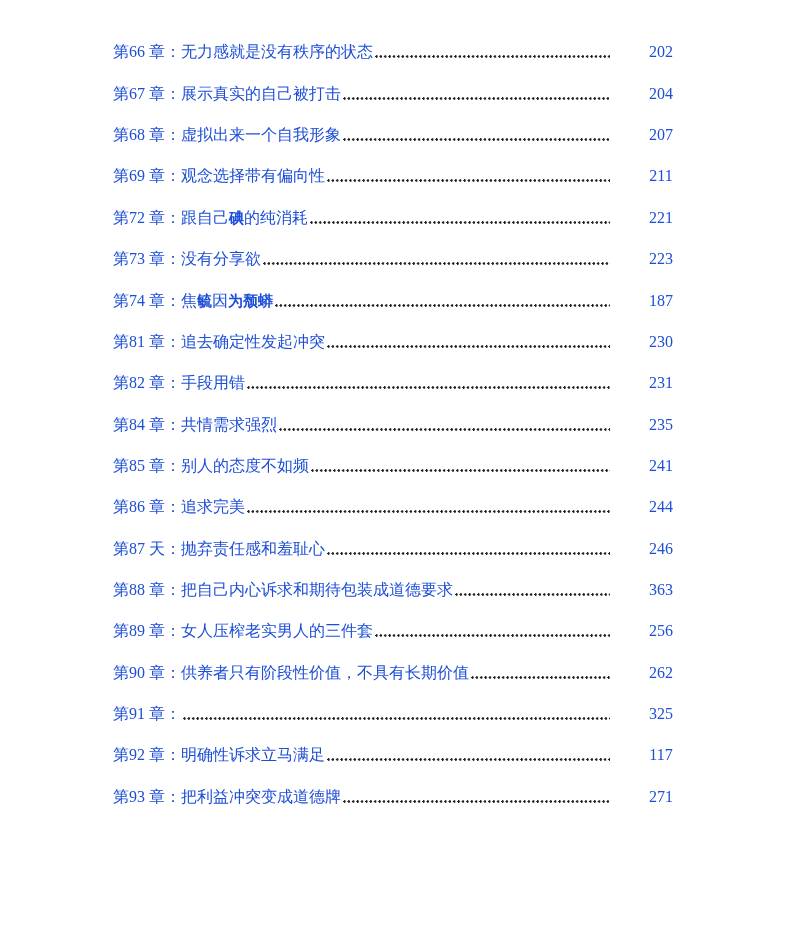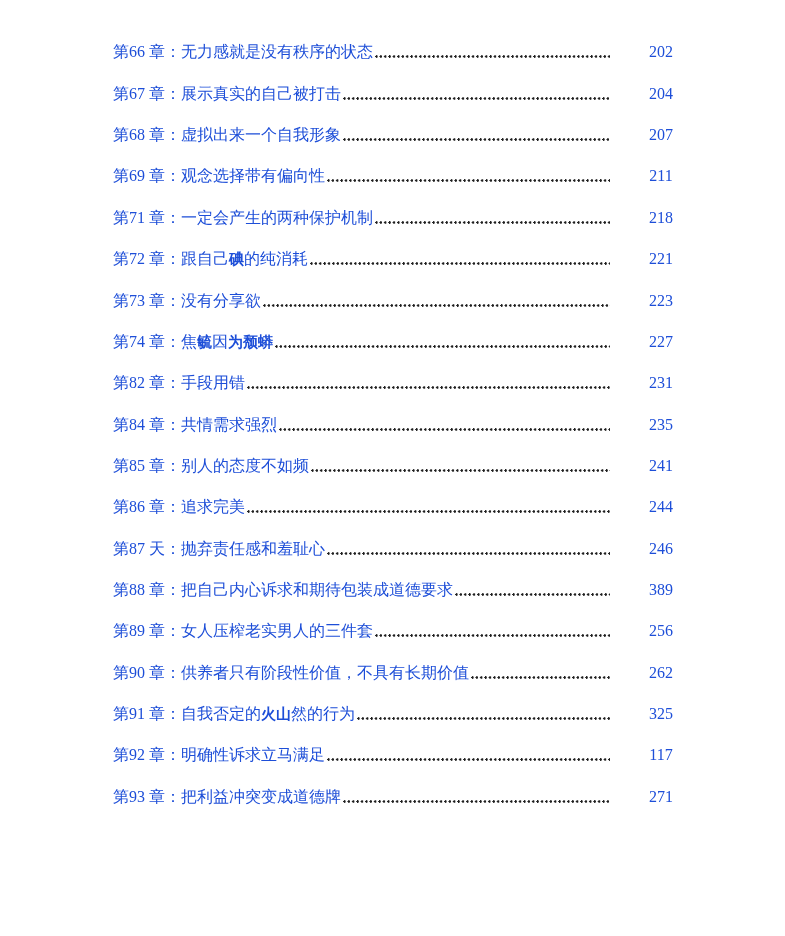--- a/index.html
+++ b/index.html
@@ -71,42 +71,42 @@
         <span class="leader"></span>
         <span class="pagenum">207</span>
       </div>
       <div class="toc-row">
         <span class="prefix">第69 章： </span>
         <span class="title"><span>观念选择带有偏向性</span></span>
         <span class="leader"></span>
         <span class="pagenum">211</span>
       </div>
       <div class="toc-row">
-        <span class="prefix">第71 章： </span>
-        <span class="title"><span>一定会产生的两种保护机制</span></span>
-        <span class="leader"></span>
-        <span class="pagenum">218</span>
-      </div>
-      <div class="toc-row">
         <span class="prefix">第72 章： </span>
         <span class="title"><span>跟自己</span><span class="b">碘</span><span>的纯消耗</span></span>
         <span class="leader"></span>
         <span class="pagenum">221</span>
       </div>
       <div class="toc-row">
         <span class="prefix">第73 章： </span>
         <span class="title"><span>没有分享欲</span></span>
         <span class="leader"></span>
         <span class="pagenum">223</span>
       </div>
       <div class="toc-row">
         <span class="prefix">第74 章： </span>
         <span class="title"><span>焦</span><span class="b">毓</span><span>因</span><span class="b">为</span><span class="b">颓蟒</span></span>
         <span class="leader"></span>
-        <span class="pagenum">227</span>
+        <span class="pagenum">187</span>
+      </div>
+      <div class="toc-row">
+        <span class="prefix">第81 章： </span>
+        <span class="title"><span>追去确定性发起冲突</span></span>
+        <span class="leader"></span>
+        <span class="pagenum">230</span>
       </div>
       <div class="toc-row">
         <span class="prefix">第82 章： </span>
         <span class="title"><span>手段用错</span></span>
         <span class="leader"></span>
         <span class="pagenum">231</span>
       </div>
       <div class="toc-row">
         <span class="prefix">第84 章： </span>
         <span class="title"><span>共情需求强烈</span></span>
@@ -128,37 +128,36 @@
       <div class="toc-row">
         <span class="prefix">第87 天： </span>
         <span class="title"><span>抛弃责任感和羞耻心</span></span>
         <span class="leader"></span>
         <span class="pagenum">246</span>
       </div>
       <div class="toc-row">
         <span class="prefix">第88 章： </span>
         <span class="title"><span>把自己内心诉求和期待包装成道德要求</span></span>
         <span class="leader"></span>
-        <span class="pagenum">389</span>
+        <span class="pagenum">363</span>
       </div>
       <div class="toc-row">
         <span class="prefix">第89 章： </span>
         <span class="title"><span>女人压榨老实男人的三件套</span></span>
         <span class="leader"></span>
         <span class="pagenum">256</span>
       </div>
       <div class="toc-row">
         <span class="prefix">第90 章： </span>
         <span class="title"><span>供养者只有阶段性价值，不具有长期价值</span></span>
         <span class="leader"></span>
         <span class="pagenum">262</span>
       </div>
       <div class="toc-row">
         <span class="prefix">第91 章： </span>
-        <span class="title"><span>自我否定的</span><span class="b">火山</span><span>然的行为</span></span>
         <span class="leader"></span>
         <span class="pagenum">325</span>
       </div>
       <div class="toc-row">
         <span class="prefix">第92 章： </span>
         <span class="title"><span>明确性诉求立马满足</span></span>
         <span class="leader"></span>
         <span class="pagenum">117</span>
       </div>
       <div class="toc-row">

